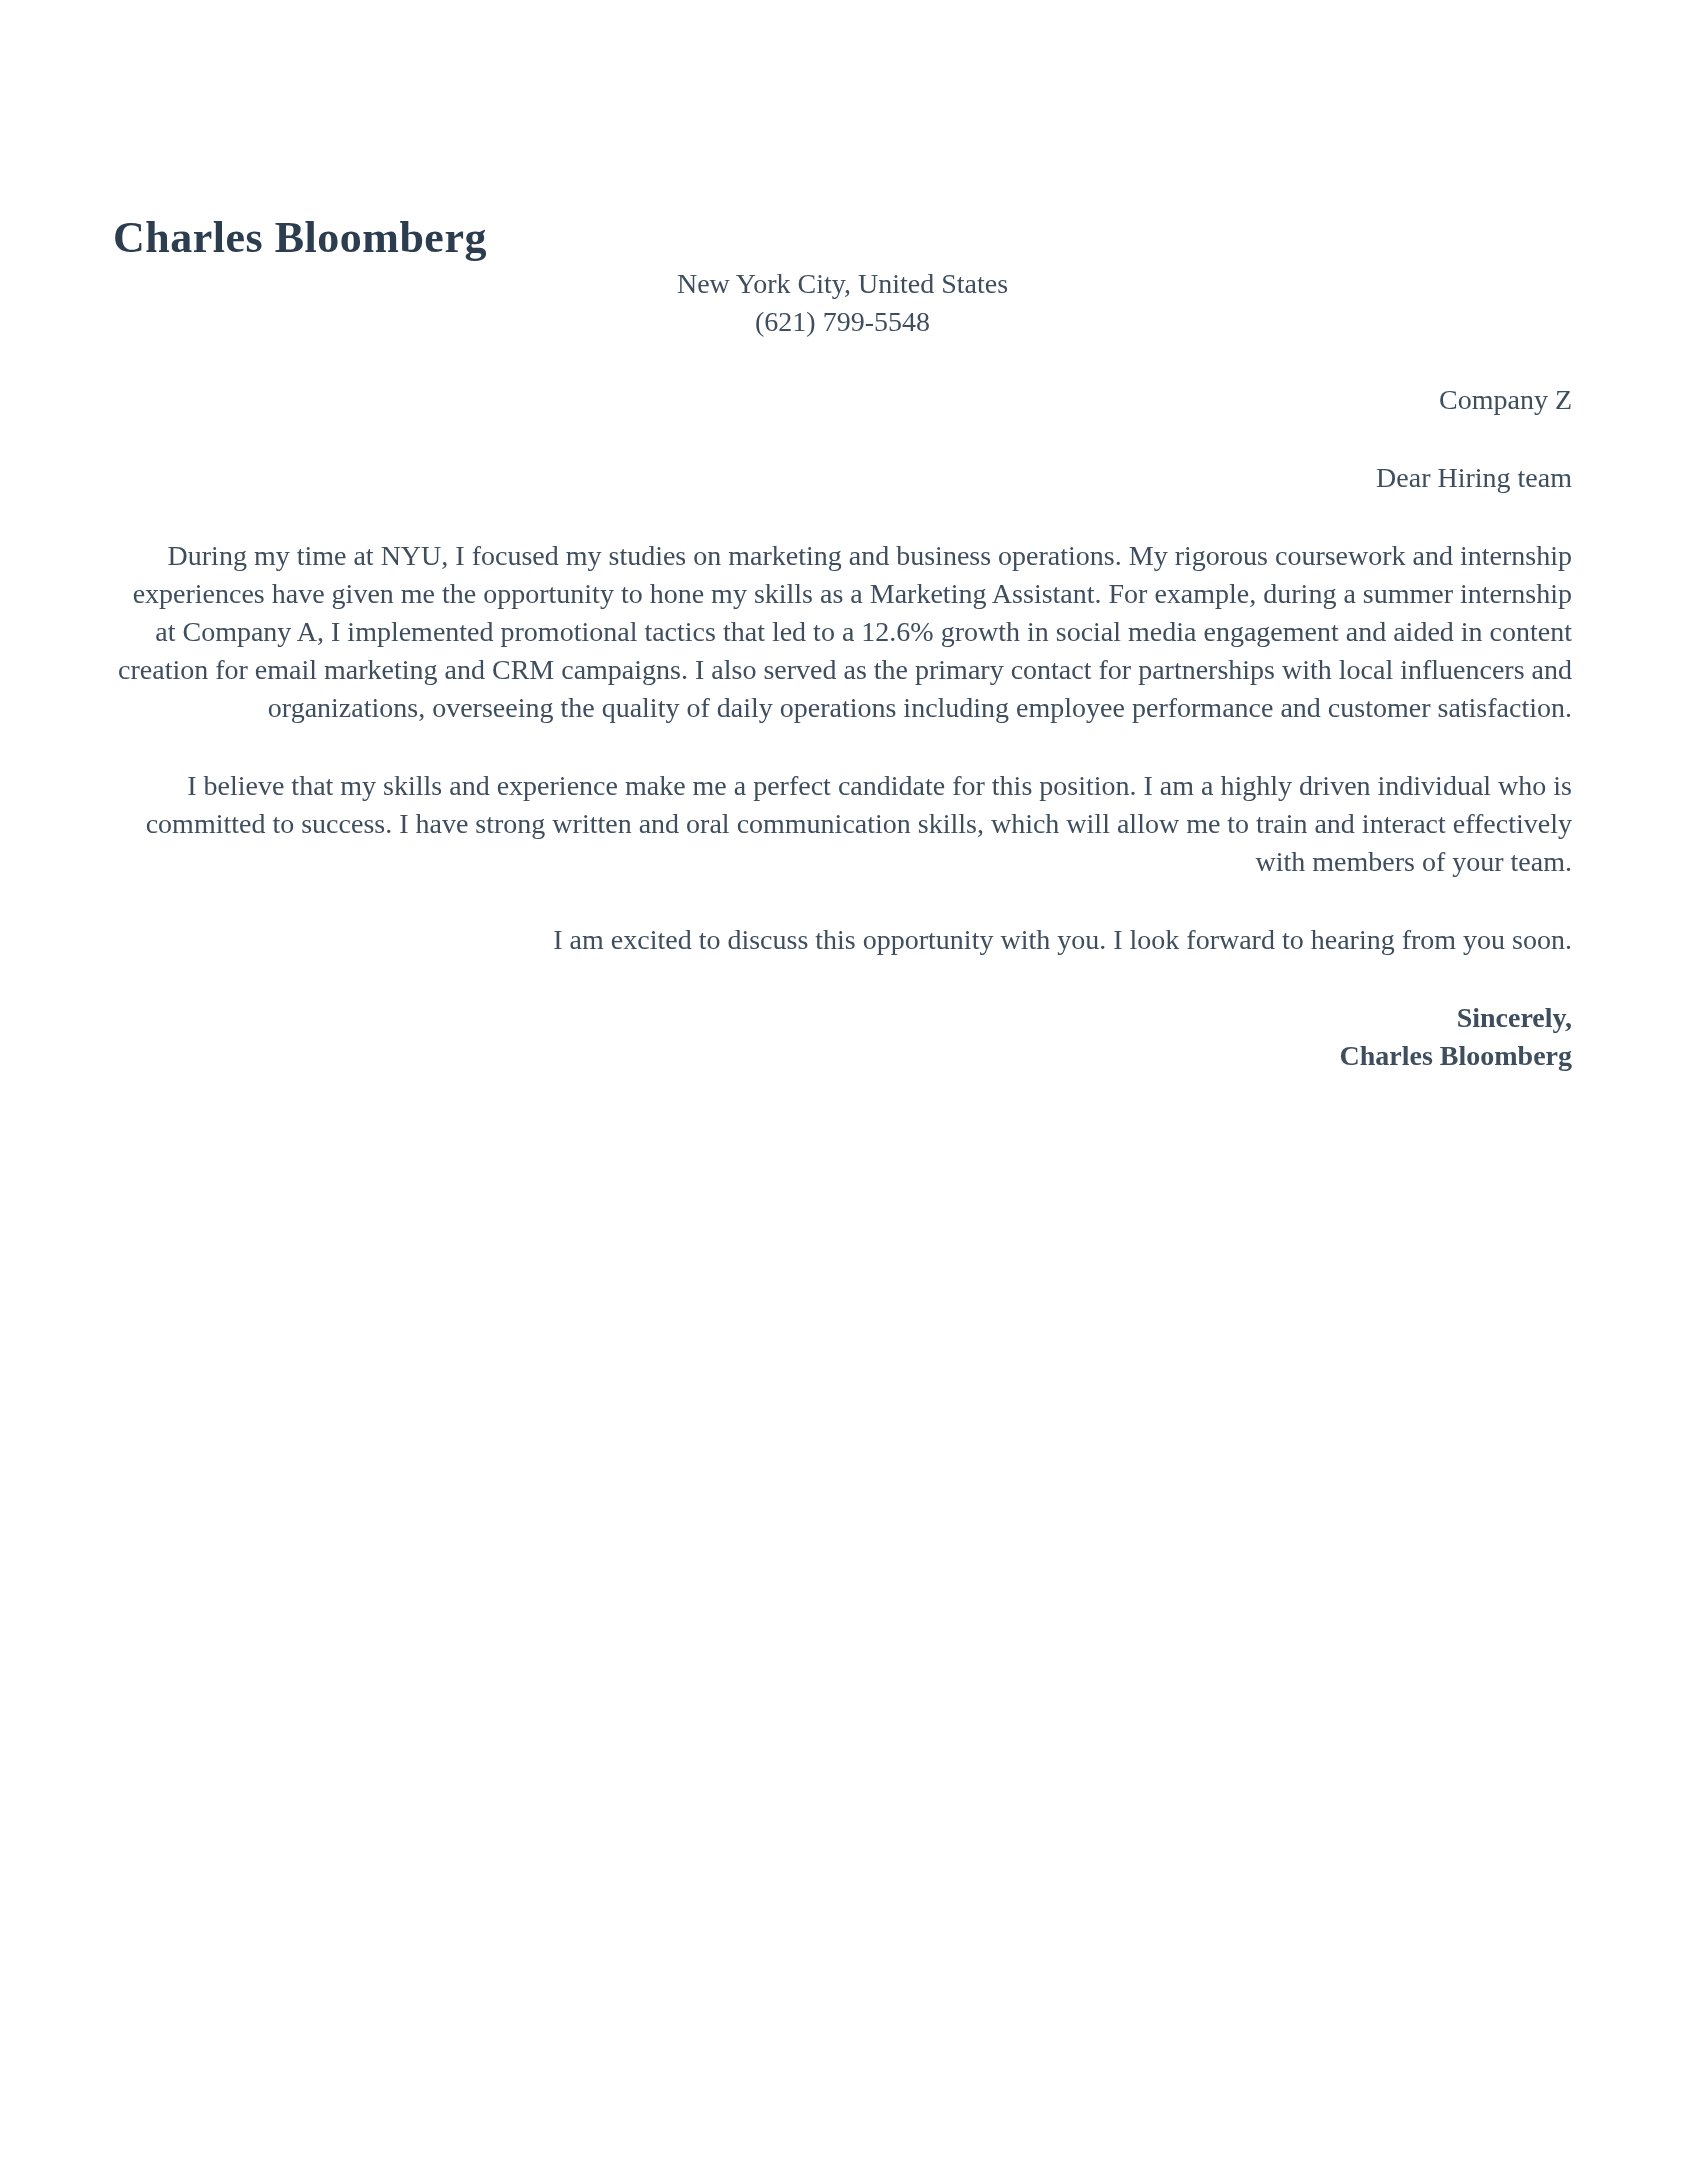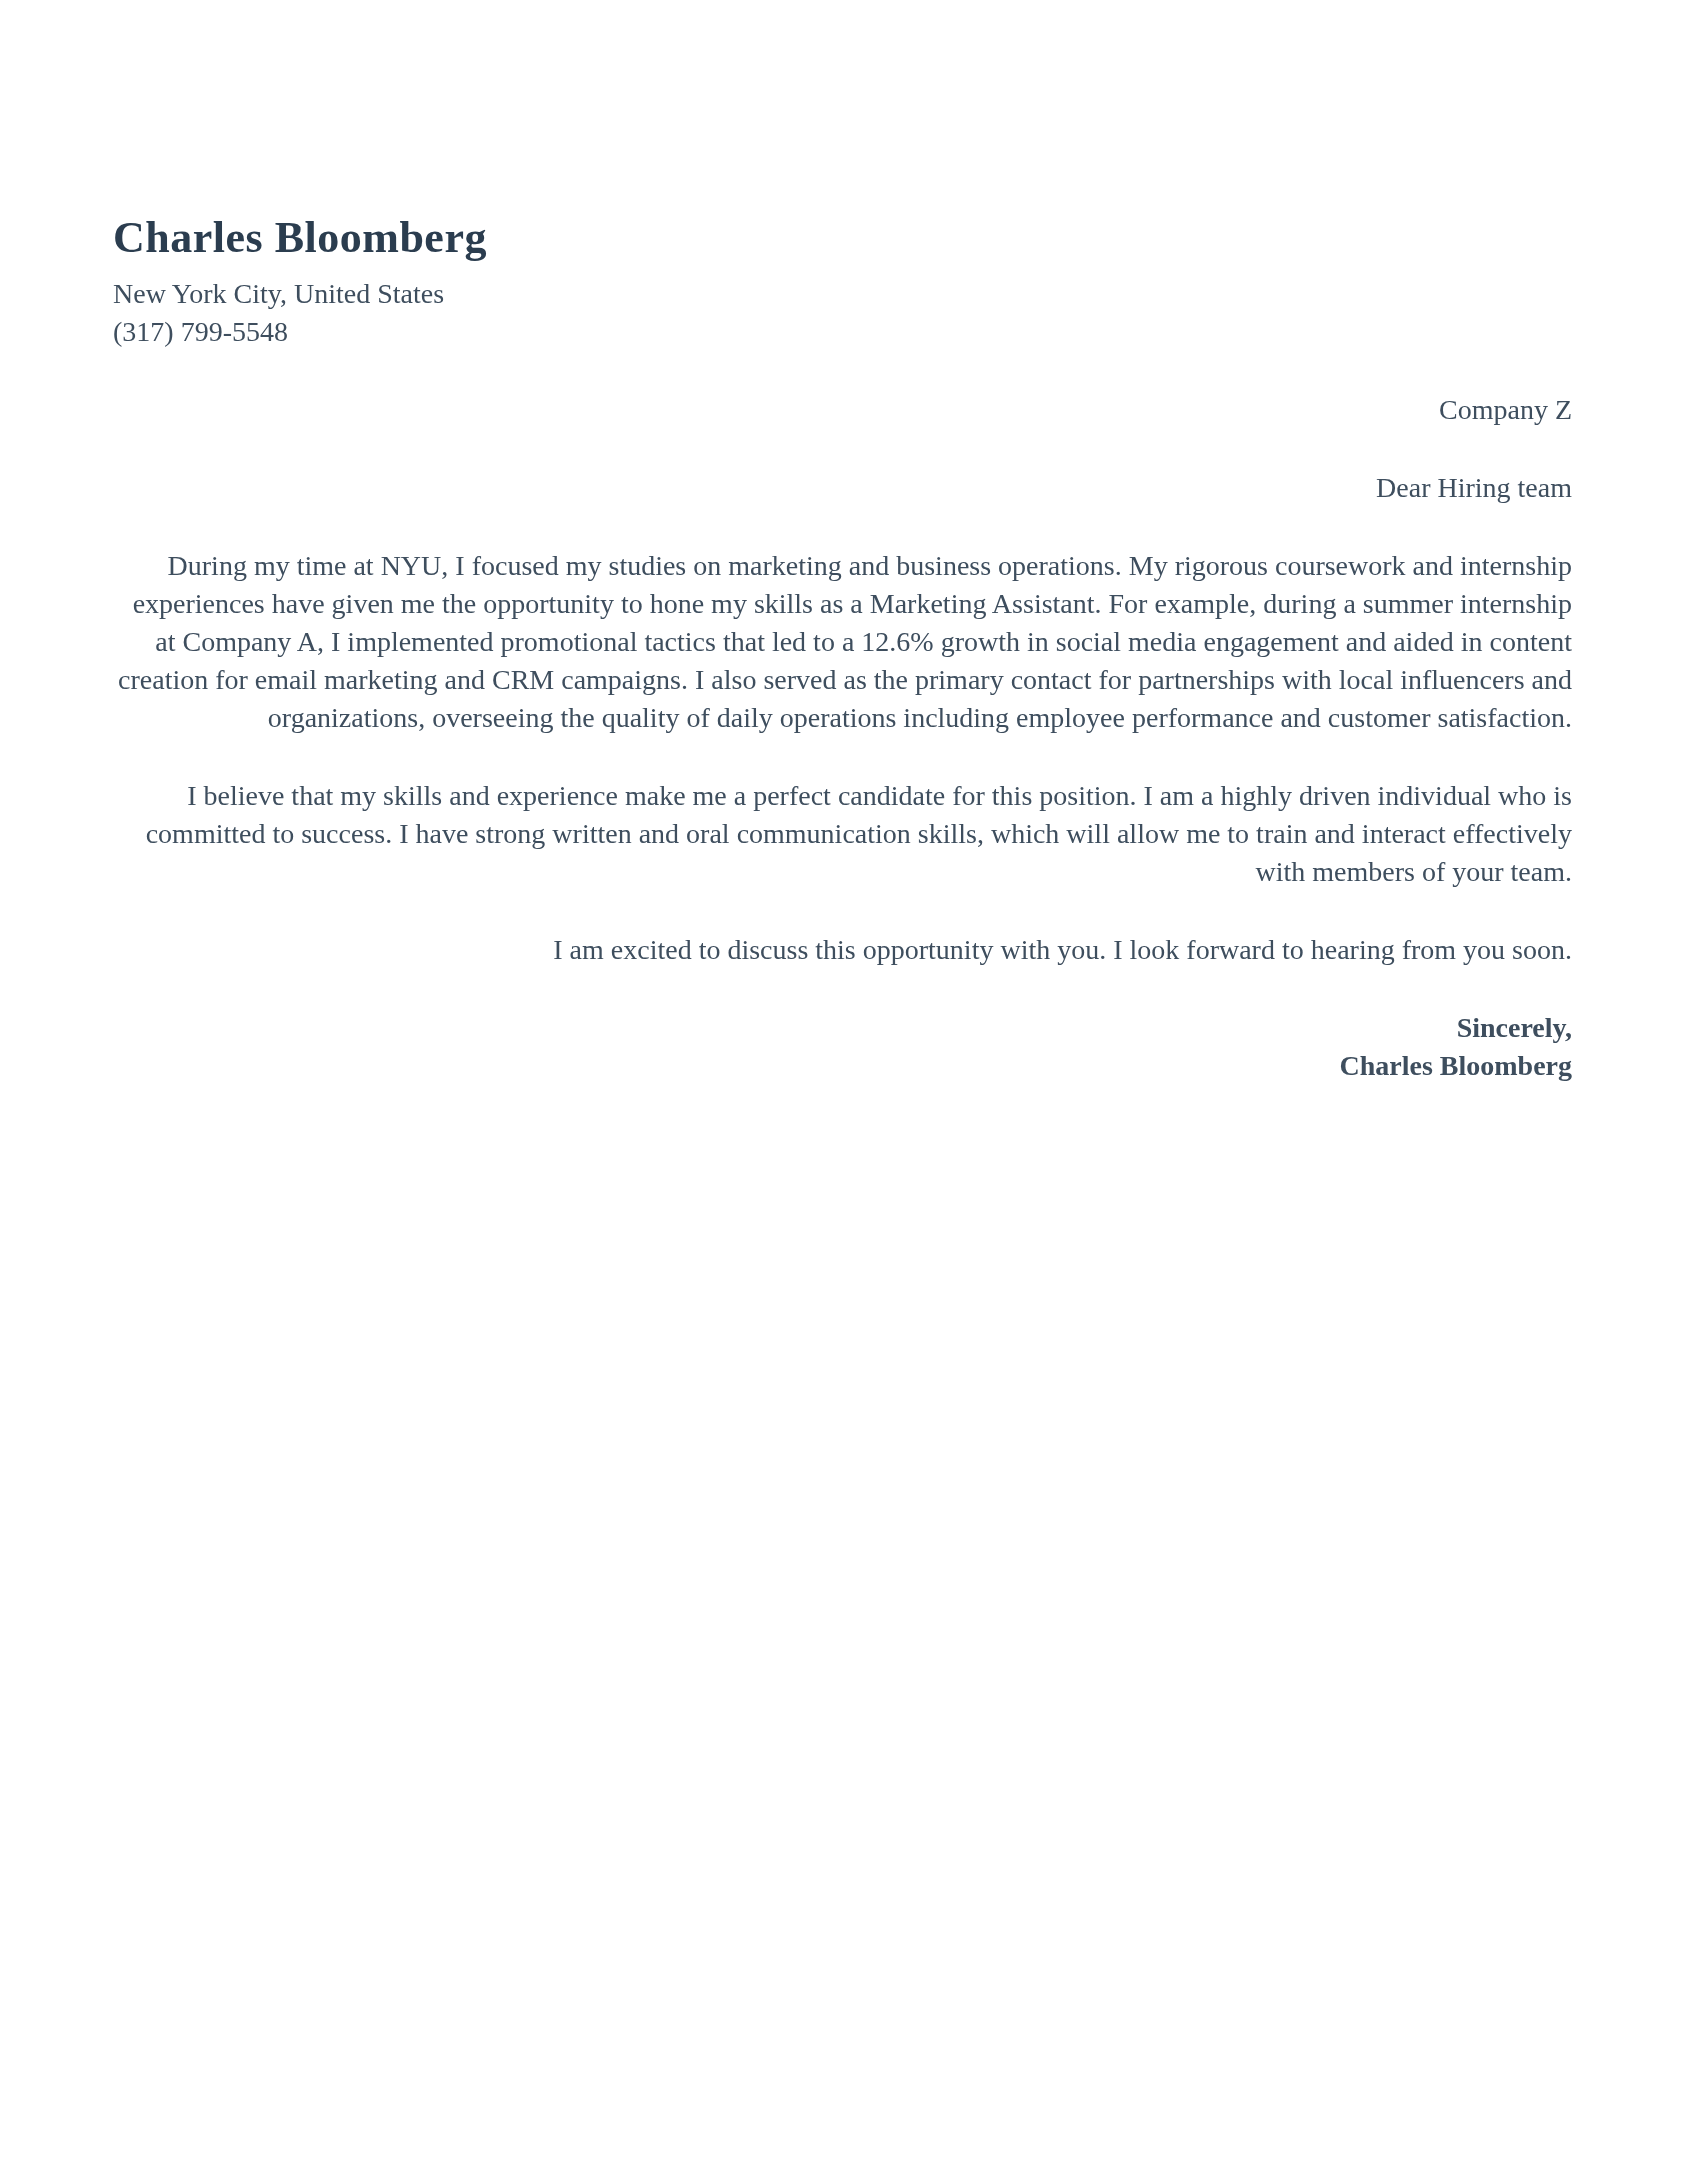--- a/index.html
+++ b/index.html
@@ -23,21 +23,21 @@
   .sender-name {
     margin: 0;
     font-family: "Liberation Serif", "DejaVu Serif", serif;
     font-size: 44px;
     line-height: 55px;
     font-weight: 700;
     color: #2b3d4f;
     letter-spacing: 0.5px;
   }
   .contact {
-    margin-top: 10px;
+    text-align: center;
   }
   .contact div {
     white-space: nowrap;
   }
   .block {
     margin: 40px 0 0 0;
     text-align: right;
   }
   p.block {
     max-width: 1465px;
@@ -49,21 +49,21 @@
 </style>
 </head>
 <body>
 
 <div class="page">
 
   <header>
     <h1 class="sender-name">Charles Bloomberg</h1>
     <div class="contact">
       <div>New York City, United States</div>
-      <div>(317) 799-5548</div>
+      <div>(621) 799-5548</div>
     </div>
   </header>
 
   <div class="block recipient">Company Z</div>
 
   <div class="block salutation">Dear Hiring team</div>
 
 
   <p class="block body-paragraph">During my time at NYU, I focused my studies on marketing and business operations. My rigorous coursework and internship experiences have given me the opportunity to hone my skills as a Marketing Assistant. For example, during a summer internship at Company A, I implemented promotional tactics that led to a 12.6% growth in social media engagement and aided in content creation for email marketing and CRM campaigns. I also served as the primary contact for partnerships with local influencers and organizations, overseeing the quality of daily operations including employee performance and customer satisfaction.</p>
 

